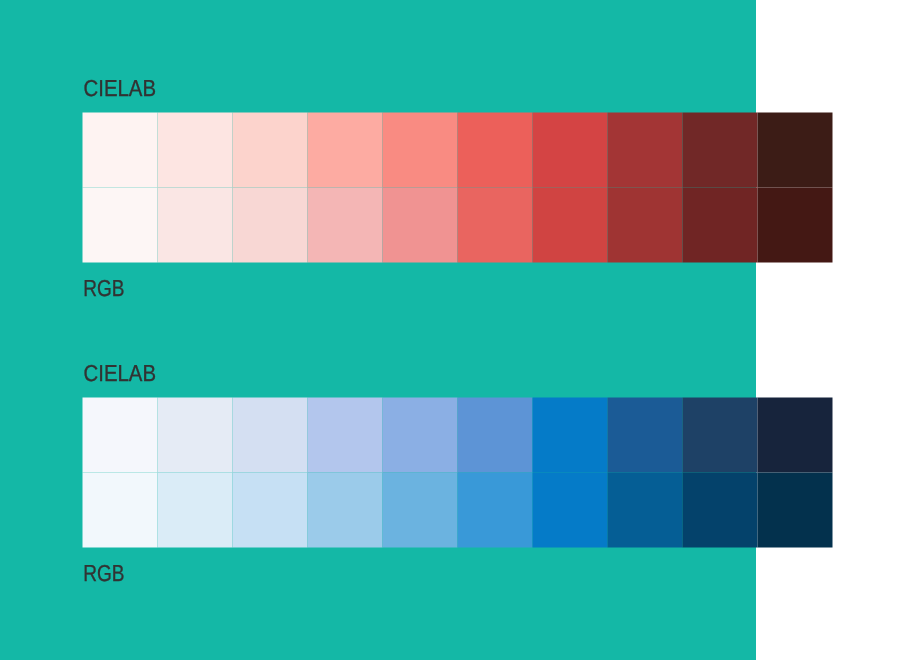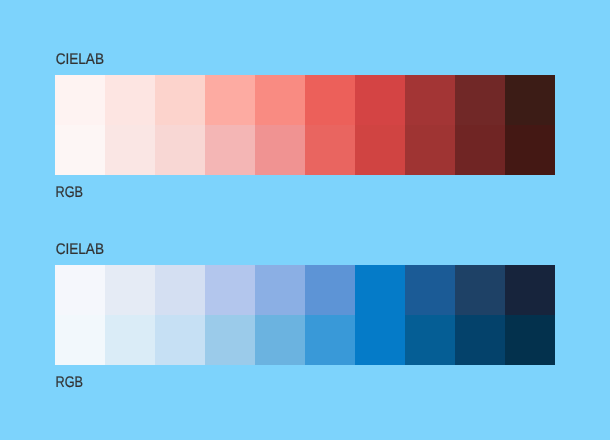--- a/index.html
+++ b/index.html
@@ -12,23 +12,23 @@
   }
   * { -webkit-font-smoothing: antialiased; }
   body {
     width: 610px;
     height: 440px;
     overflow: hidden;
     font-family: "Liberation Sans", sans-serif;
   }
   .canvas {
     position: relative;
-    width: 610px;
+    width: 504px;
     height: 440px;
-    background: #7dd3fc;
+    background: #14b8a6;
   }
   .label-layer {
     position: absolute;
     left: 0;
     top: 0;
     width: 610px;
     height: 440px;
     pointer-events: none;
     will-change: transform;
     color: #323232;

